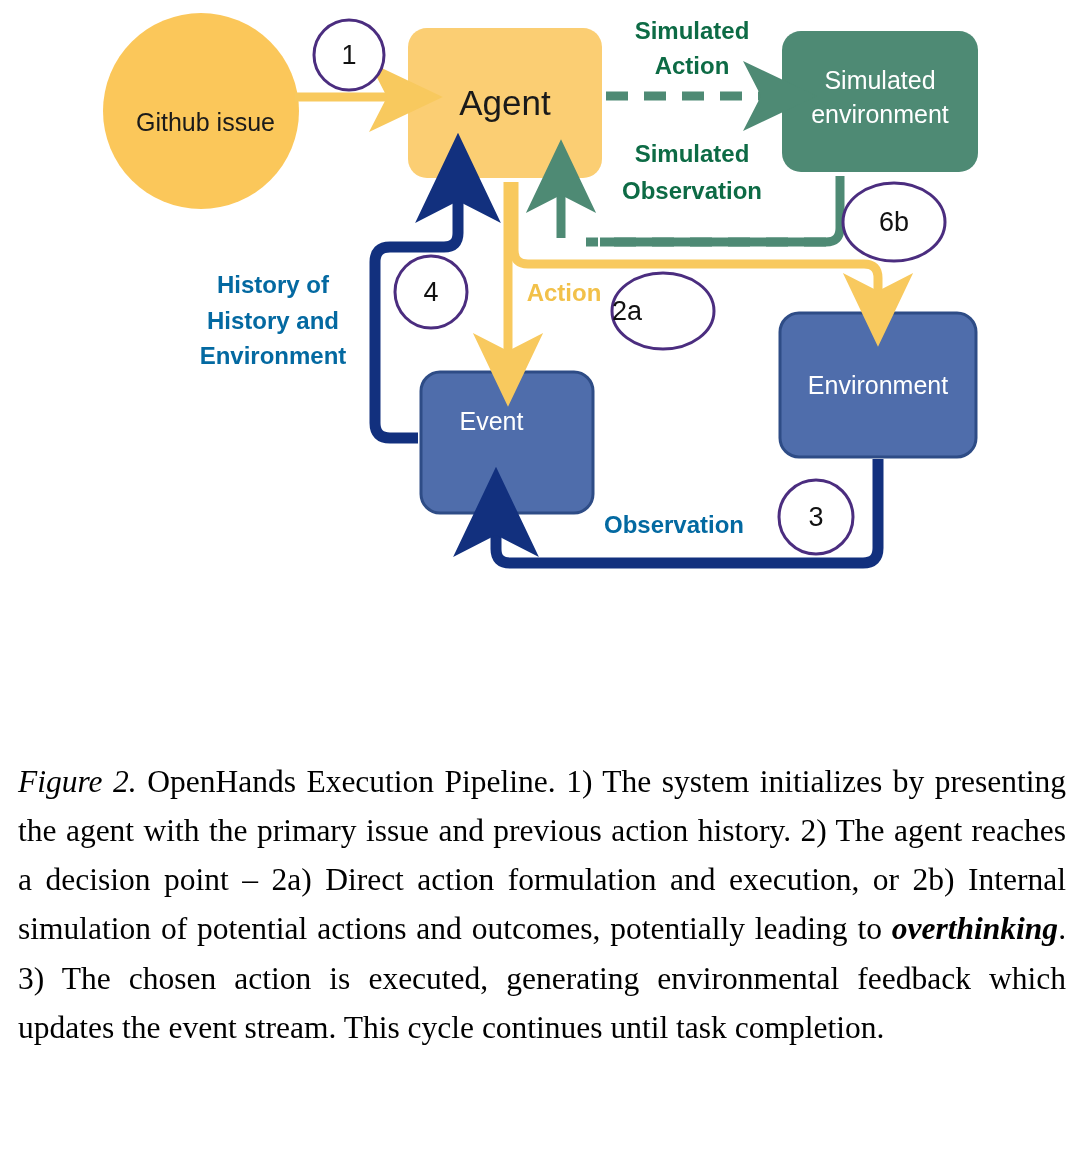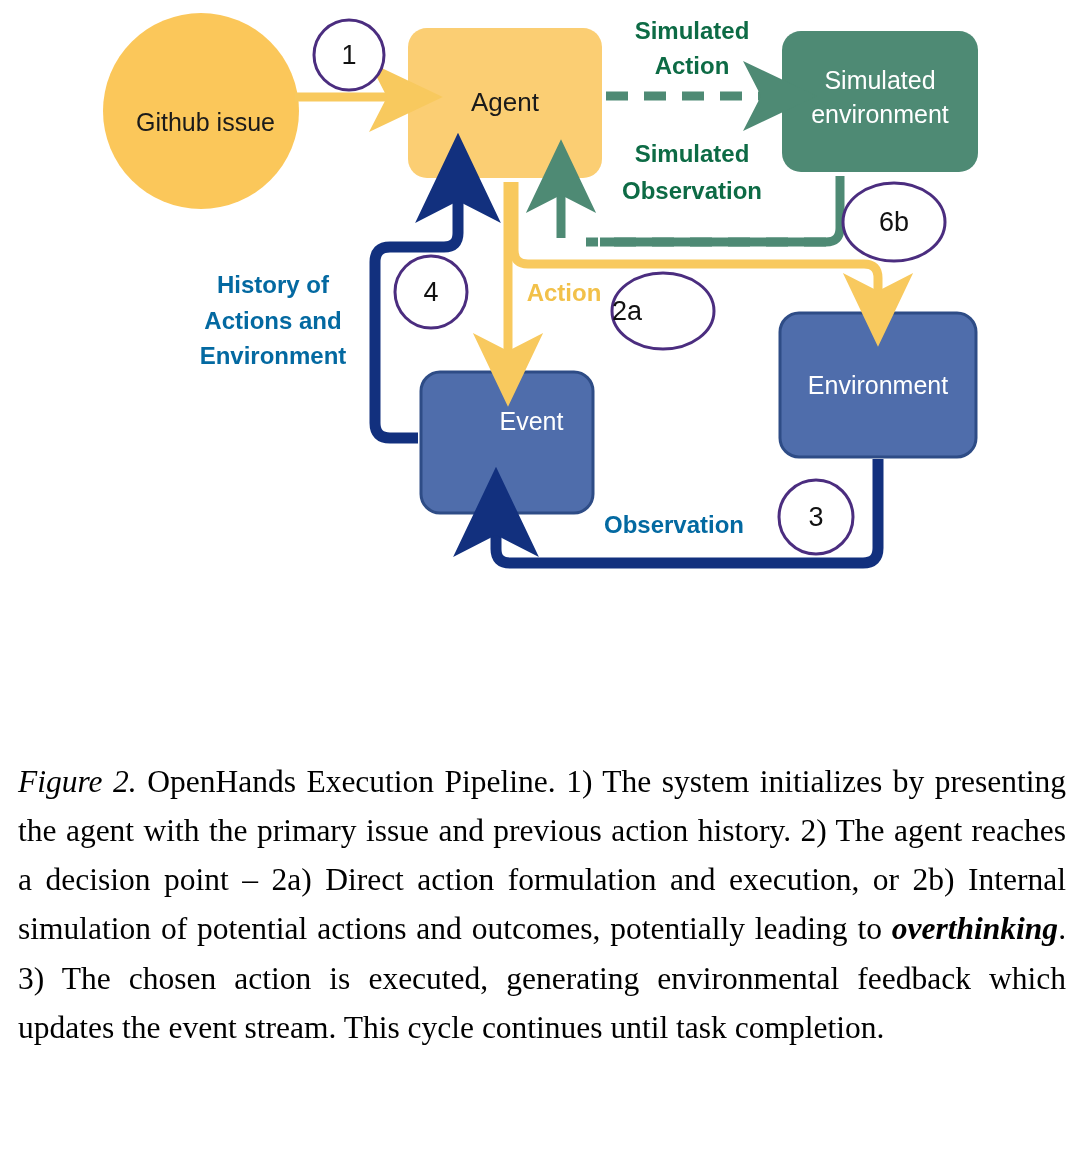--- a/index.html
+++ b/index.html
@@ -7,21 +7,21 @@
 
   #figure-area{position:absolute;left:0;top:0;width:1080px;height:740px;}
   #figure-svg{position:absolute;left:0;top:0;width:1080px;height:740px;}
 
   .node-label{
     position:absolute;display:flex;align-items:center;justify-content:center;
     text-align:center;line-height:1.12;pointer-events:none;
   }
 
   .lbl-github{font-size:25px;color:#1a1a1a;}
-  .lbl-agent{font-size:26px;color:#1a1a1a;}
+  .lbl-agent{font-size:35px;color:#1a1a1a;}
   .lbl-white{font-size:25px;color:#ffffff;}
   .lbl-white-sm{font-size:25px;color:#ffffff;}
 
   .badge-num{
     position:absolute;display:flex;align-items:center;justify-content:center;
     font-size:27px;color:#111111;
   }
 
   .edge-label{
     position:absolute;display:flex;align-items:center;justify-content:center;
@@ -90,41 +90,41 @@
     <circle cx="816" cy="517" r="37" fill="#FFFFFF" stroke="#4B2D7F" stroke-width="3"></circle>
   </svg>
 
   <div class="node-label lbl-github" style="left:103px;top:92px;width:205px;height:38px;margin-top:11px;">Github issue</div>
 
   <div class="node-label lbl-agent" style="left:408px;top:84px;width:194px;height:38px;">Agent</div>
 
   <div class="node-label lbl-white" style="left:782px;top:64px;width:196px;height:32px;">Simulated</div>
   <div class="node-label lbl-white" style="left:782px;top:98px;width:196px;height:32px;">environment</div>
 
-  <div class="node-label lbl-white-sm" style="left:421px;top:405px;width:141px;height:32px;padding-left:40px;">Event</div>
+  <div class="node-label lbl-white-sm" style="left:421px;top:405px;width:141px;height:32px;">Event</div>
 
   <div class="node-label lbl-white" style="left:780px;top:368px;width:196px;height:34px;">Environment</div>
 
   <div class="badge-num" style="left:314px;top:36px;width:70px;height:38px;">1</div>
   <div class="badge-num" style="left:859px;top:203px;width:70px;height:38px;">6b</div>
   <div class="badge-num" style="left:592px;top:292px;width:70px;height:38px;">2a</div>
   <div class="badge-num" style="left:396px;top:273px;width:70px;height:38px;">4</div>
   <div class="badge-num" style="left:781px;top:498px;width:70px;height:38px;">3</div>
 
   <div class="edge-label lab-green" style="left:606px;top:16px;width:172px;height:30px;">Simulated</div>
   <div class="edge-label lab-green" style="left:606px;top:51px;width:172px;height:30px;">Action</div>
 
   <div class="edge-label lab-green" style="left:597px;top:139px;width:190px;height:30px;">Simulated</div>
   <div class="edge-label lab-green" style="left:597px;top:176px;width:190px;height:30px;">Observation</div>
 
   <div class="edge-label lab-yellow" style="left:512px;top:278px;width:104px;height:30px;">Action</div>
 
   <div class="edge-label lab-blue" style="left:581px;top:510px;width:186px;height:30px;">Observation</div>
 
   <div class="edge-label lab-blue" style="left:175px;top:270px;width:196px;height:30px;">History of</div>
-  <div class="edge-label lab-blue" style="left:175px;top:306px;width:196px;height:30px;">Actions and</div>
+  <div class="edge-label lab-blue" style="left:175px;top:306px;width:196px;height:30px;">History and</div>
   <div class="edge-label lab-blue" style="left:175px;top:341px;width:196px;height:30px;">Environment</div>
 
 </div>
 
 <div id="caption">
   <span class="fig-no">Figure 2.</span><span> OpenHands Execution Pipeline. 1) The system initializes by presenting the agent with the primary issue and previous action history. 2) The agent reaches a decision point – 2a) Direct action formulation and execution, or 2b) Internal simulation of potential actions and outcomes, potentially leading to </span><b>overthinking</b><span>.  3) The chosen action is executed, generating environmental feedback which updates the event stream.  This cycle continues until task completion.</span>
 </div>
 
 </body></html>

